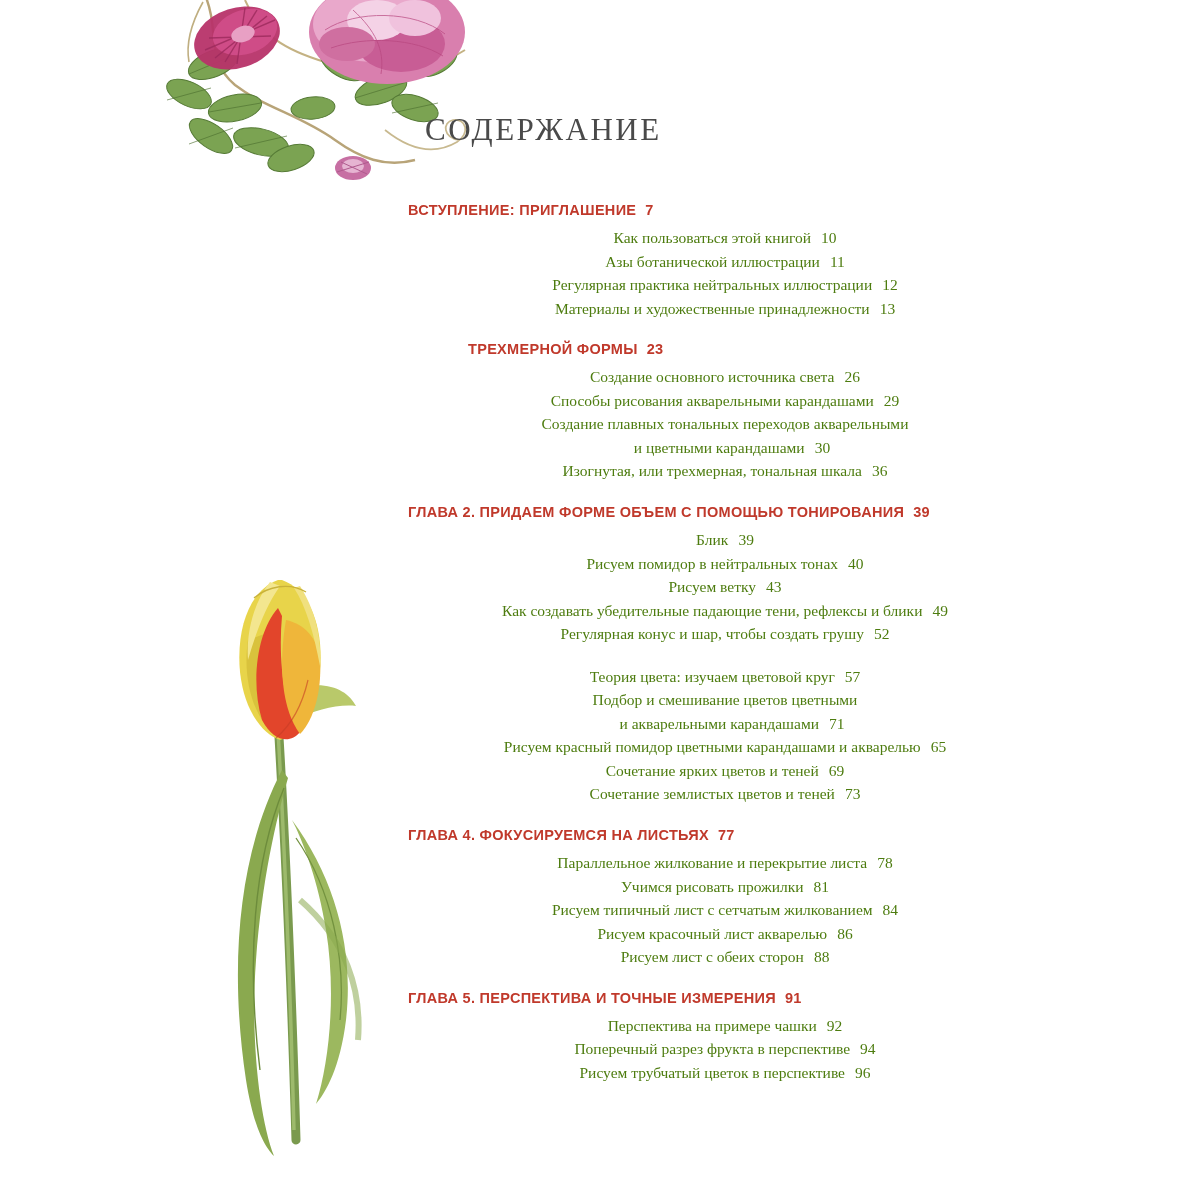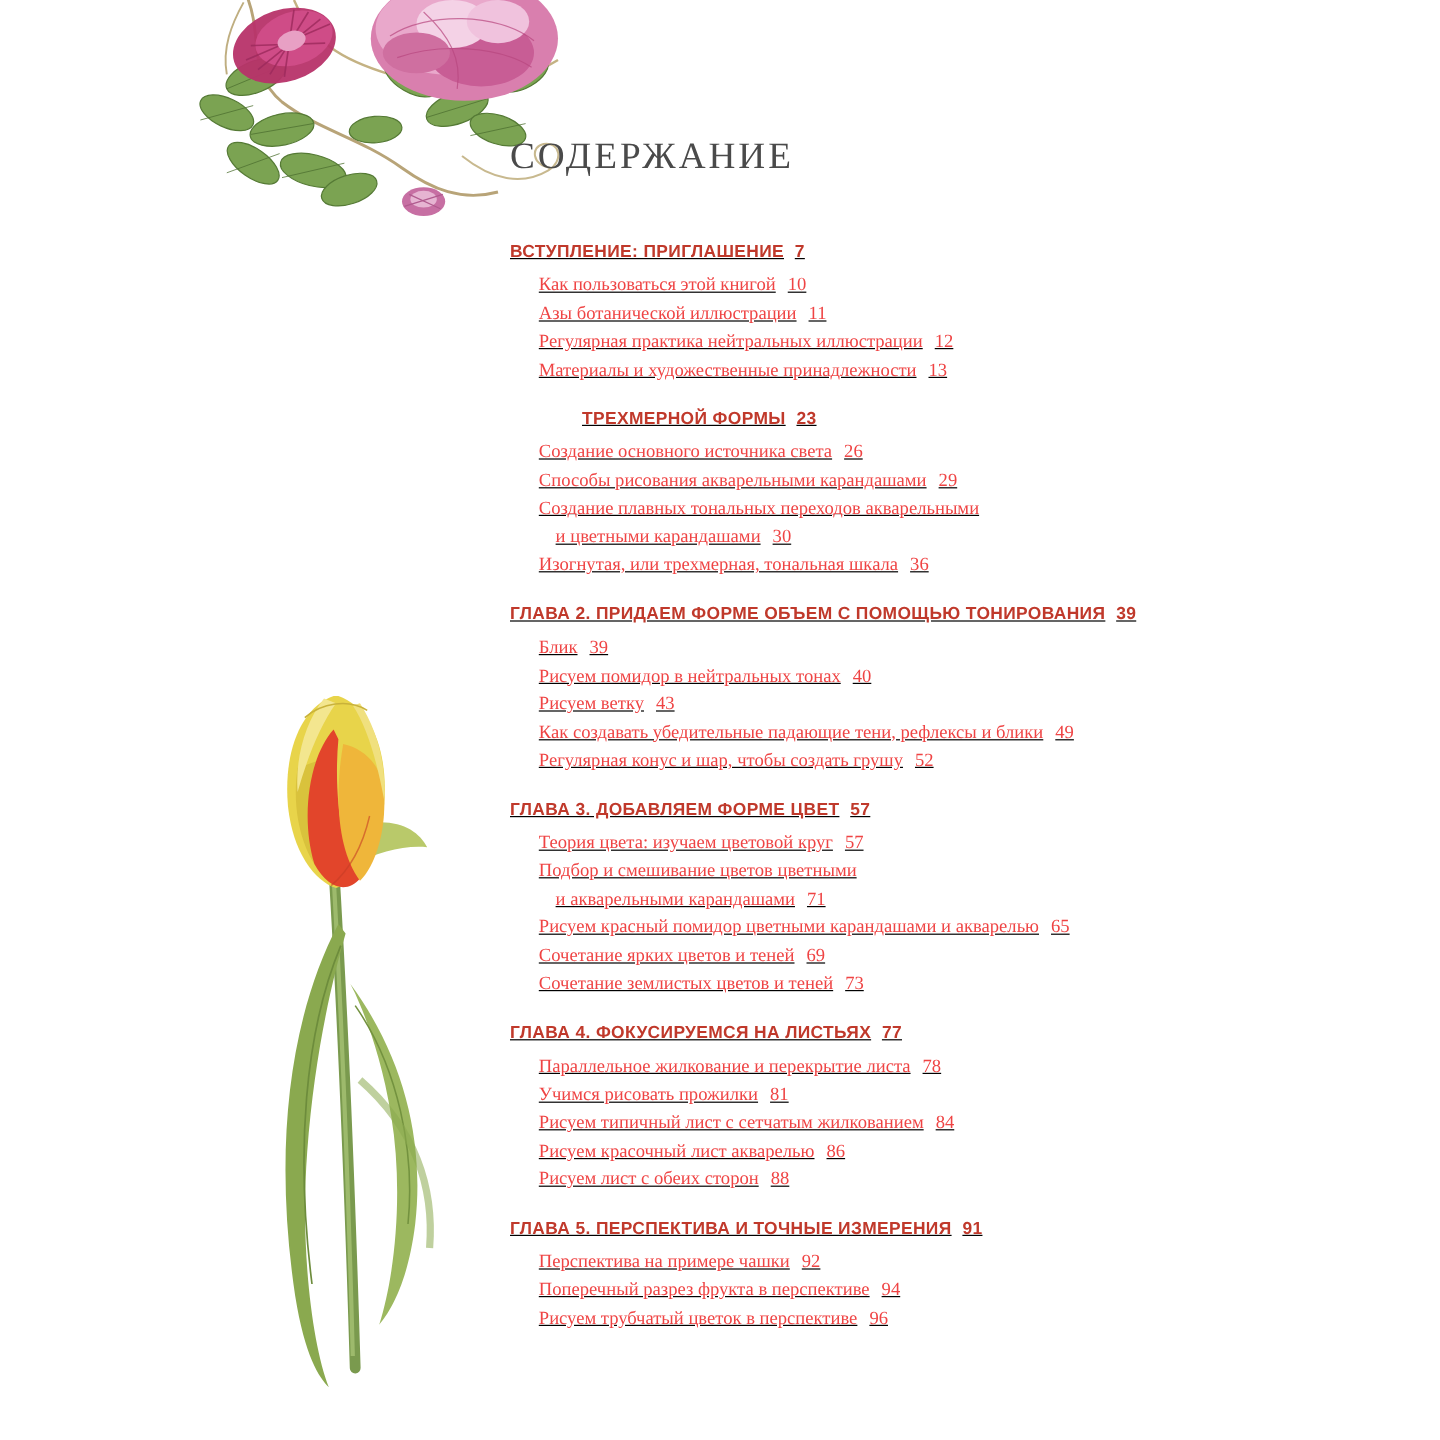--- a/index.html
+++ b/index.html
@@ -40,24 +40,23 @@
     left: 425px;
     top: 112px;
     font-size: 31px;
     letter-spacing: 2.5px;
     color: #4a4a4a;
     font-family: "Liberation Serif", serif;
   }
 
   .toc-body {
     position: absolute;
-    left: 425px;
+    left: 408px;
     top: 200px;
     width: 610px;
-    text-decoration: underline;
   }
 
   .group { margin-bottom: 19px; }
 
   .chapter {
     color: #c0392b;
     font-size: 14.5px;
     letter-spacing: 0.3px;
     font-family: "Liberation Sans", sans-serif;
     font-weight: bold;
@@ -67,26 +66,27 @@
   .chapter .pg {
     padding-left: 9px;
     font-weight: bold;
   }
   .chapter .cont-line {
     display: block;
     padding-left: 60px;
   }
 
   .entry {
-    color: #ef4444;
+    color: #4d7c0f;
     font-size: 15.5px;
     line-height: 1.52;
     padding-left: 24px;
     font-family: "Liberation Serif", serif;
     white-space: nowrap;
+    text-align: center;
   }
   .entry .pg { padding-left: 10px; }
   .entry .cont {
     display: block;
     padding-left: 14px;
   }
 </style>
 </head>
 <body>
 
@@ -247,23 +247,20 @@
       </div>
       <div class="entry">
         <span>Как создавать убедительные падающие тени, рефлексы и блики</span><span class="pg">49</span>
       </div>
       <div class="entry">
         <span>Регулярная конус и шар, чтобы создать грушу</span><span class="pg">52</span>
       </div>
     </div>
 
     <div class="group">
-      <div class="chapter">
-        <span>ГЛАВА 3. ДОБАВЛЯЕМ ФОРМЕ ЦВЕТ</span><span class="pg">57</span>
-      </div>
       <div class="entry">
         <span>Теория цвета: изучаем цветовой круг</span><span class="pg">57</span>
       </div>
       <div class="entry">
         <span>Подбор и смешивание цветов цветными</span>
         <span class="cont"><span>и акварельными карандашами</span><span class="pg">71</span></span>
       </div>
       <div class="entry">
         <span>Рисуем красный помидор цветными карандашами и акварелью</span><span class="pg">65</span>
       </div>

